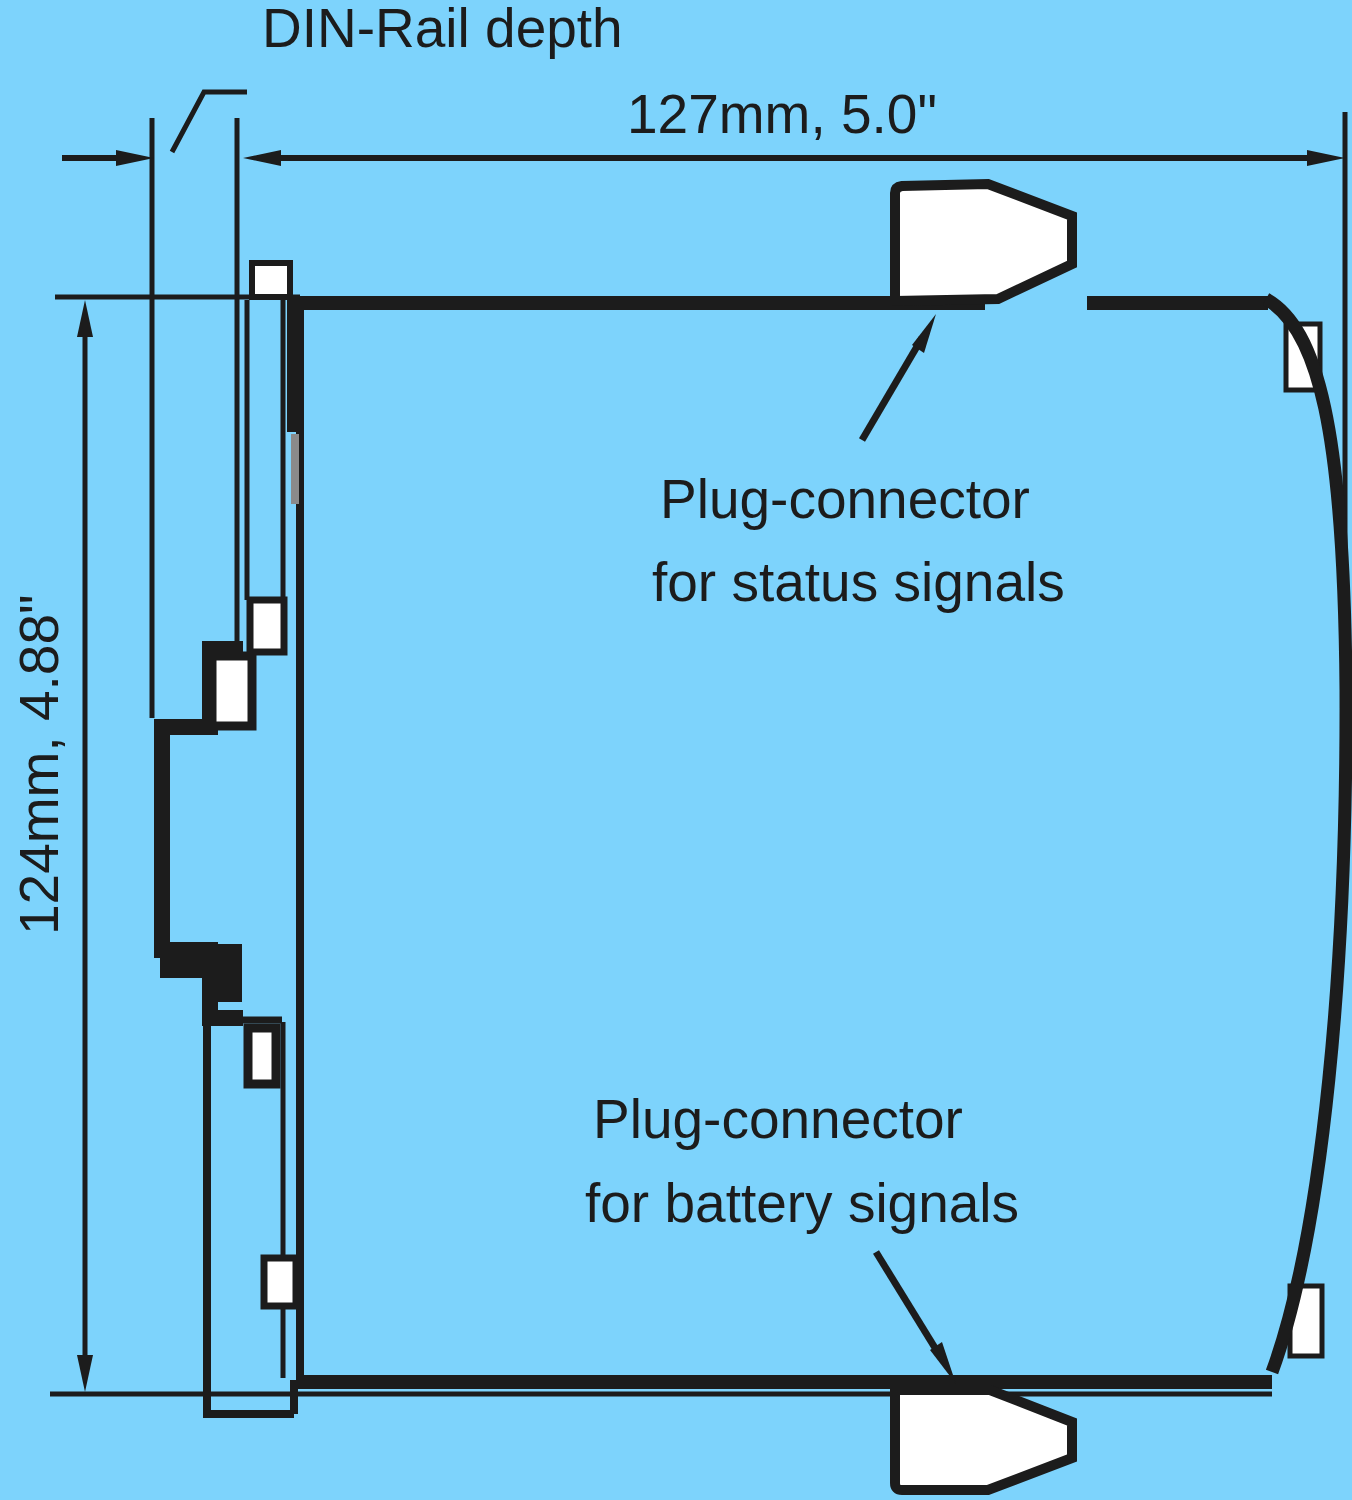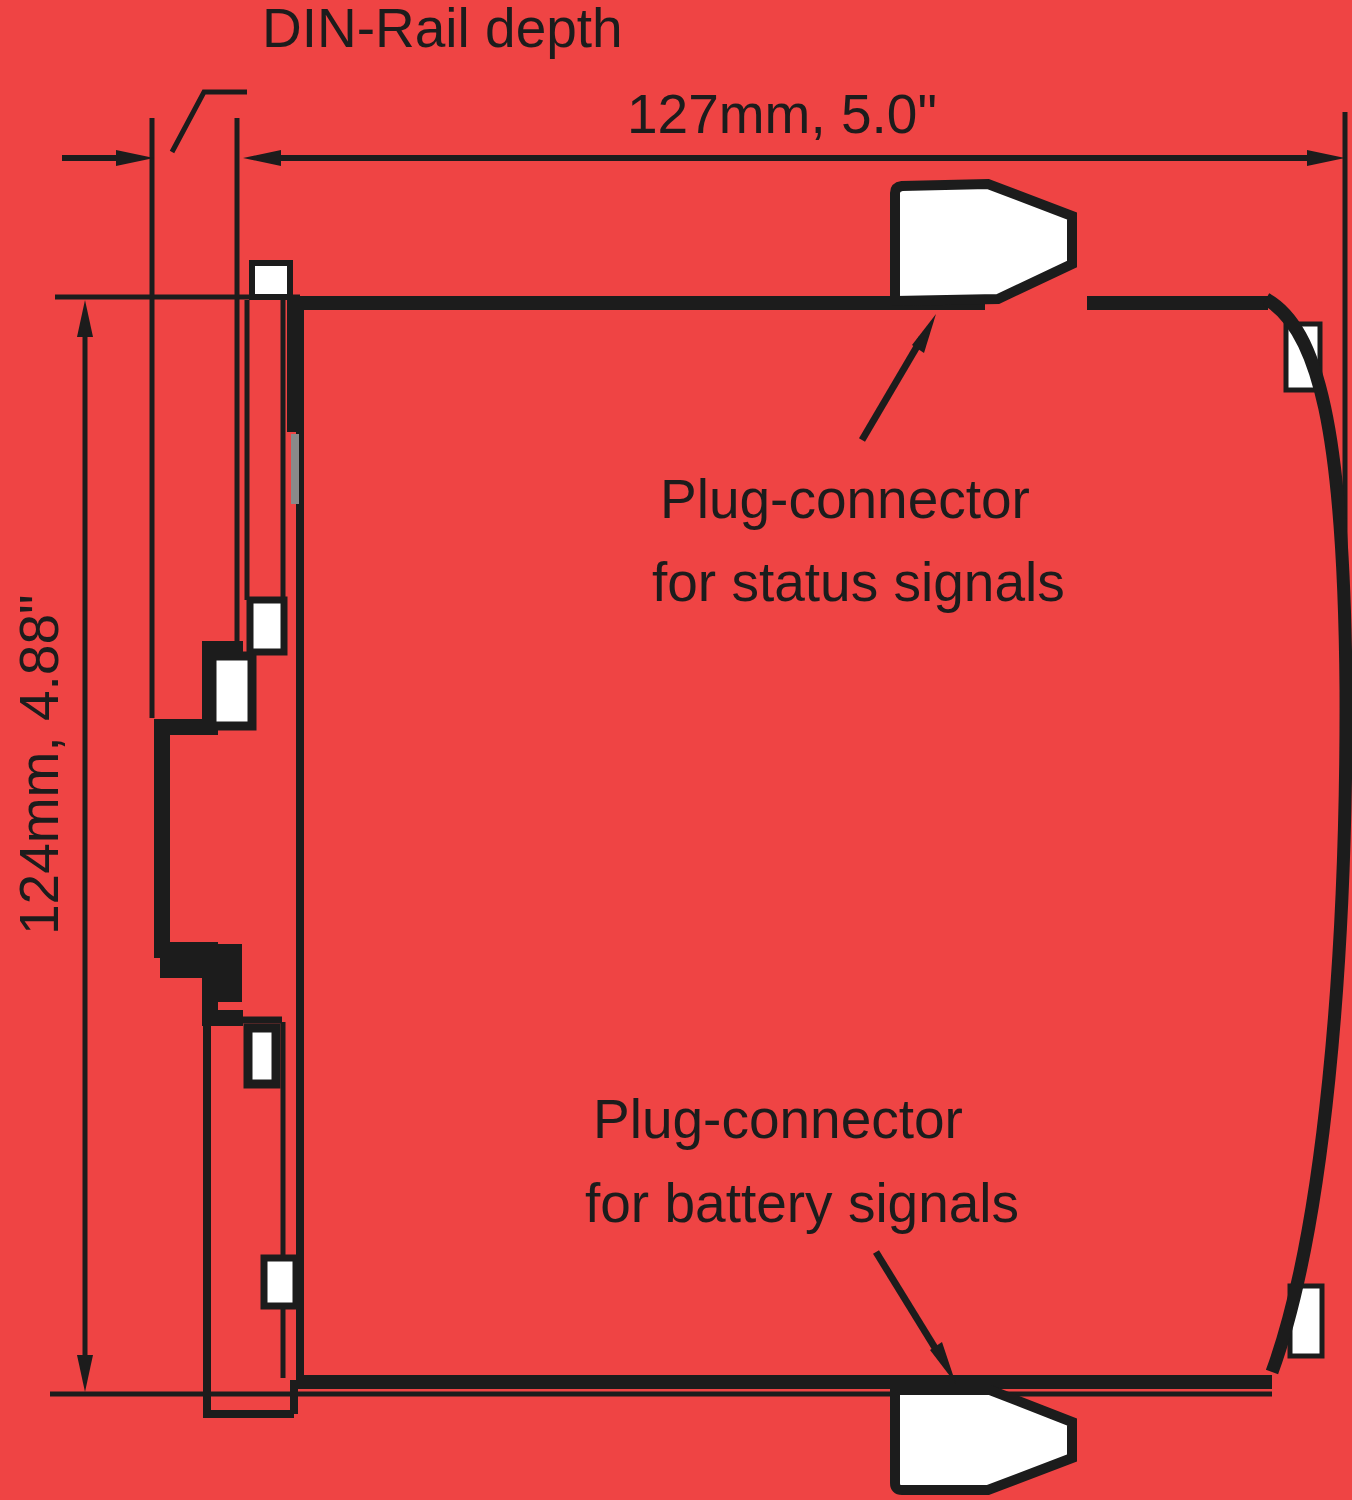--- a/index.html
+++ b/index.html
@@ -1,18 +1,18 @@
 <!DOCTYPE html>
 <html><head>
 <meta charset="utf-8">
 <style>
   html, body { margin: 0; padding: 0; background: #ffffff; }
   .stage {
     width: 1352px; height: 1500px; position: relative;
-    background: #ef4444; overflow: hidden;
+    background: #7dd3fc; overflow: hidden;
   }
   svg { display: block; }
   .lbl {
     font-family: "Liberation Sans", sans-serif;
     font-size: 55px;
     fill: #1c1c1c;
   }
   .thin   { stroke: #1c1c1c; stroke-width: 5;  fill: none; }
   .dim    { stroke: #1c1c1c; stroke-width: 6;  fill: none; }
   .med    { stroke: #1c1c1c; stroke-width: 8;  fill: none; }

